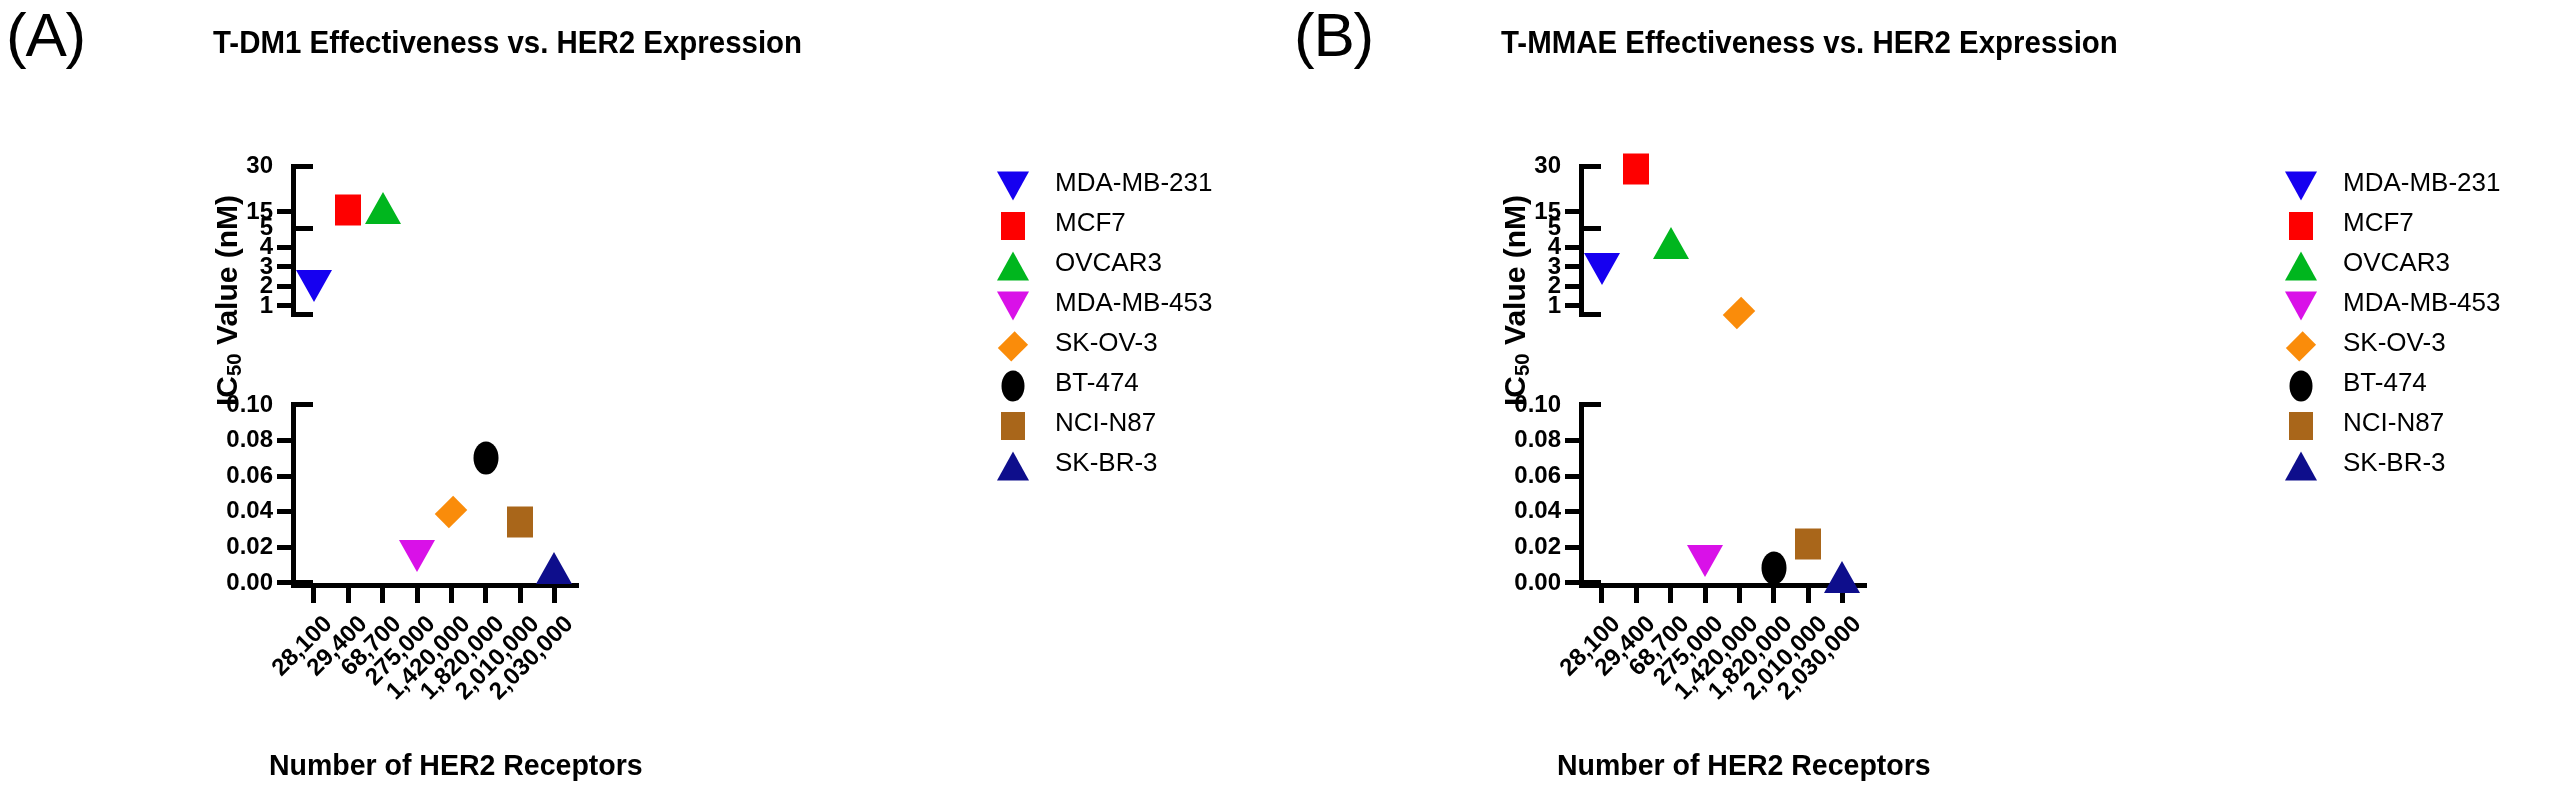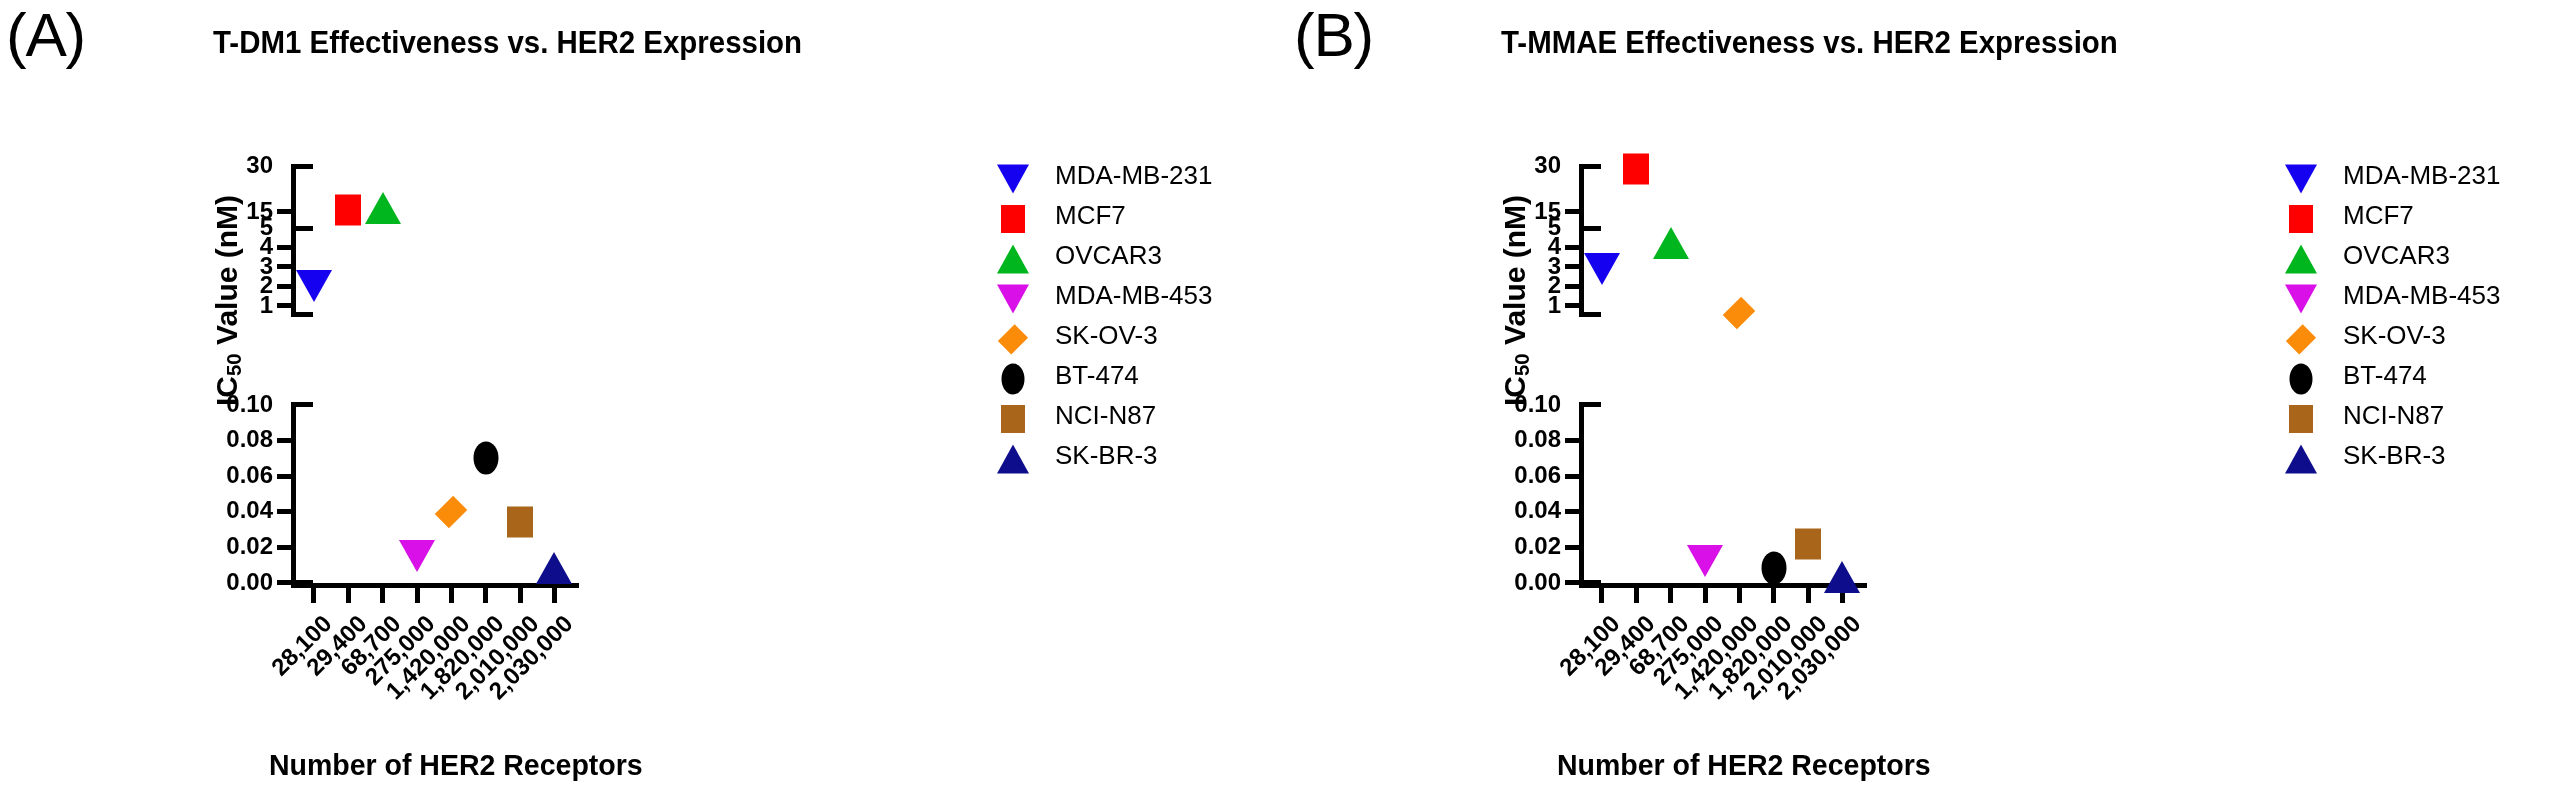--- a/index.html
+++ b/index.html
@@ -64,21 +64,21 @@
 
   
   .marker{position:absolute;transform:translate(-50%,-50%);}
   .m-sq{width:26px;height:31px;}
   .m-circ{width:25px;height:33px;border-radius:50%;}
   .m-tri-up{width:0;height:0;border-left:19px solid transparent;border-right:19px solid transparent;}
   .m-tri-dn{width:0;height:0;border-left:19px solid transparent;border-right:19px solid transparent;}
   .m-dia{width:22.5px;height:22.5px;transform:translate(-50%,-50%) rotate(45deg) scale(1,1.35);}
 
   
-  .legend{position:absolute;left:1002px;top:159px;width:273px;text-decoration:underline;}
+  .legend{position:absolute;left:1002px;top:166px;width:273px;text-decoration:underline;}
   .legend-row{position:relative;height:40px;}
   .legend-sym{position:absolute;left:0;top:20px;}
   .legend-lab{
     position:absolute;left:53px;top:2.4px;
     font-size:26px;line-height:1.1;font-weight:400;
     font-family:"Liberation Sans",sans-serif;white-space:nowrap;
   }
 </style>
 </head>
 <body>

